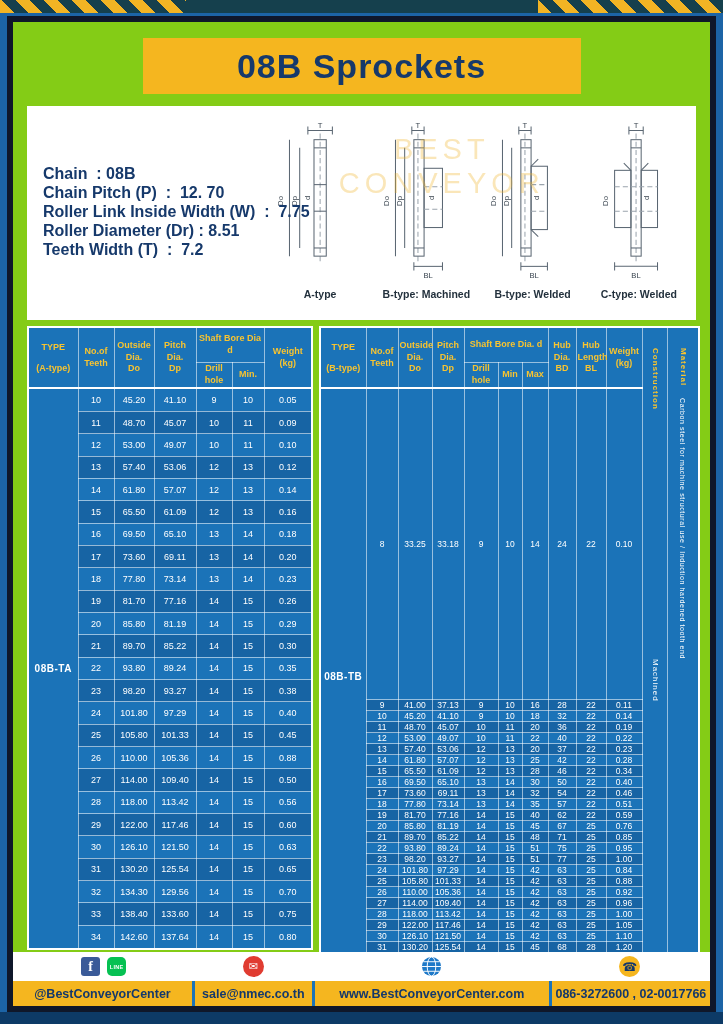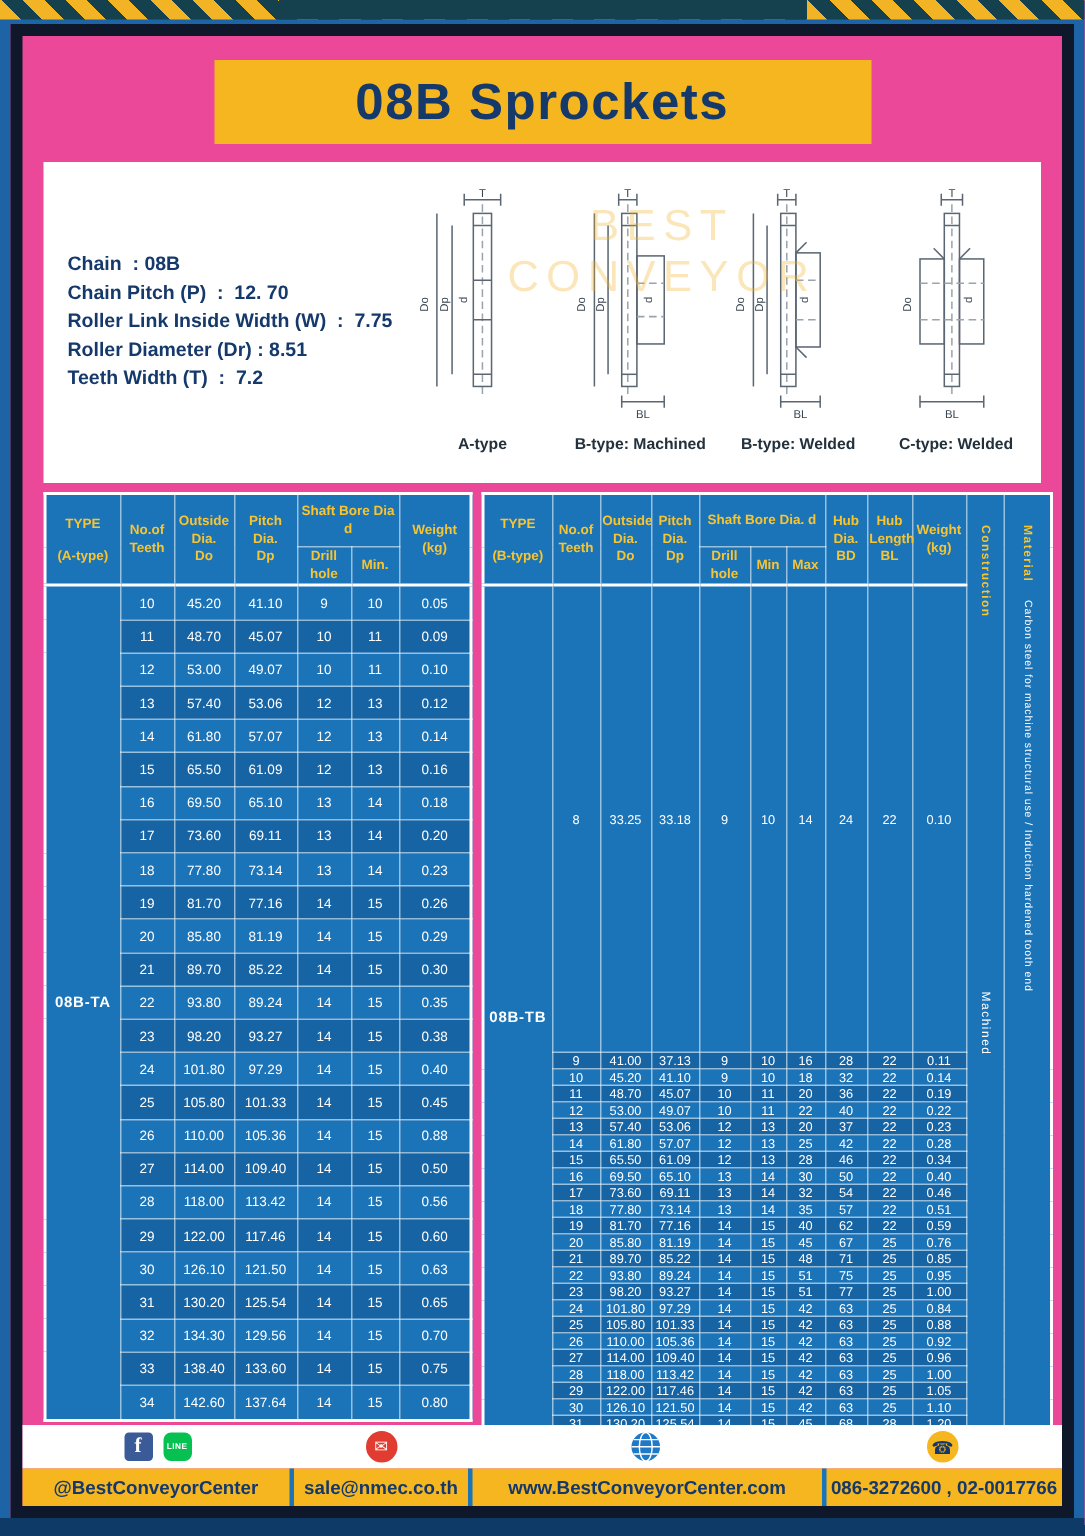--- a/index.html
+++ b/index.html
@@ -9,32 +9,32 @@
     font-family:"Liberation Sans",sans-serif;
   }
   
   .hazard{position:absolute;top:0;left:0;right:0;height:13px;
     background:repeating-linear-gradient(45deg,#f2b424 0 10px,#15404d 10px 20px);}
   .hazard-center{position:absolute;top:0;left:186px;width:352px;height:13px;background:#15404d;}
   .bottom-strip{position:absolute;bottom:0;left:0;right:0;height:12px;background:#0d3a66;}
 
   
   .frame{position:absolute;top:16px;left:7px;right:7px;bottom:12px;
-    border:8px solid #0f172a;background:#ec4899;}
+    border:6px solid #0f172a;background:#84cc16;}
 
   
   .banner{position:absolute;top:16px;left:50%;transform:translateX(-50%);
     width:438px;height:56px;background:#f5b61f;
     display:flex;align-items:center;justify-content:center;
     color:#16396b;font-size:34px;font-weight:800;letter-spacing:1px;}
 
   
   .spec-panel{position:absolute;top:84px;left:14px;right:14px;height:214px;background:#ffffff;}
   .spec-text{position:absolute;left:16px;top:58px;z-index:3;}
-  .spec-line{color:#16396b;font-size:13px;font-weight:bold;line-height:19px;white-space:pre;}
+  .spec-line{color:#16396b;font-size:16px;font-weight:bold;line-height:19px;white-space:pre;}
   .watermark{position:absolute;left:38%;top:26px;width:48%;text-align:center;z-index:2;
     pointer-events:none;opacity:.32;}
   .watermark div{color:#f0b428;font-weight:400;font-size:29px;letter-spacing:5px;line-height:34px;}
   .figs{position:absolute;left:240px;right:4px;top:10px;bottom:6px;display:flex;z-index:1;}
   .fig{flex:1;display:flex;flex-direction:column;align-items:center;}
   .fig svg{width:100%;height:172px;}
   .fig svg line,.fig svg rect,.fig svg path{stroke:#5a6672;stroke-width:1;fill:none;}
   .fig svg .dash{stroke:#9aa4ad;stroke-dasharray:5 3;}
   .fig svg text{fill:#3a4550;font-size:7.5px;stroke:none;font-family:"Liberation Sans",sans-serif;}
   .fig-cap{height:18px;font-size:10.5px;font-weight:bold;color:#23313d;}

